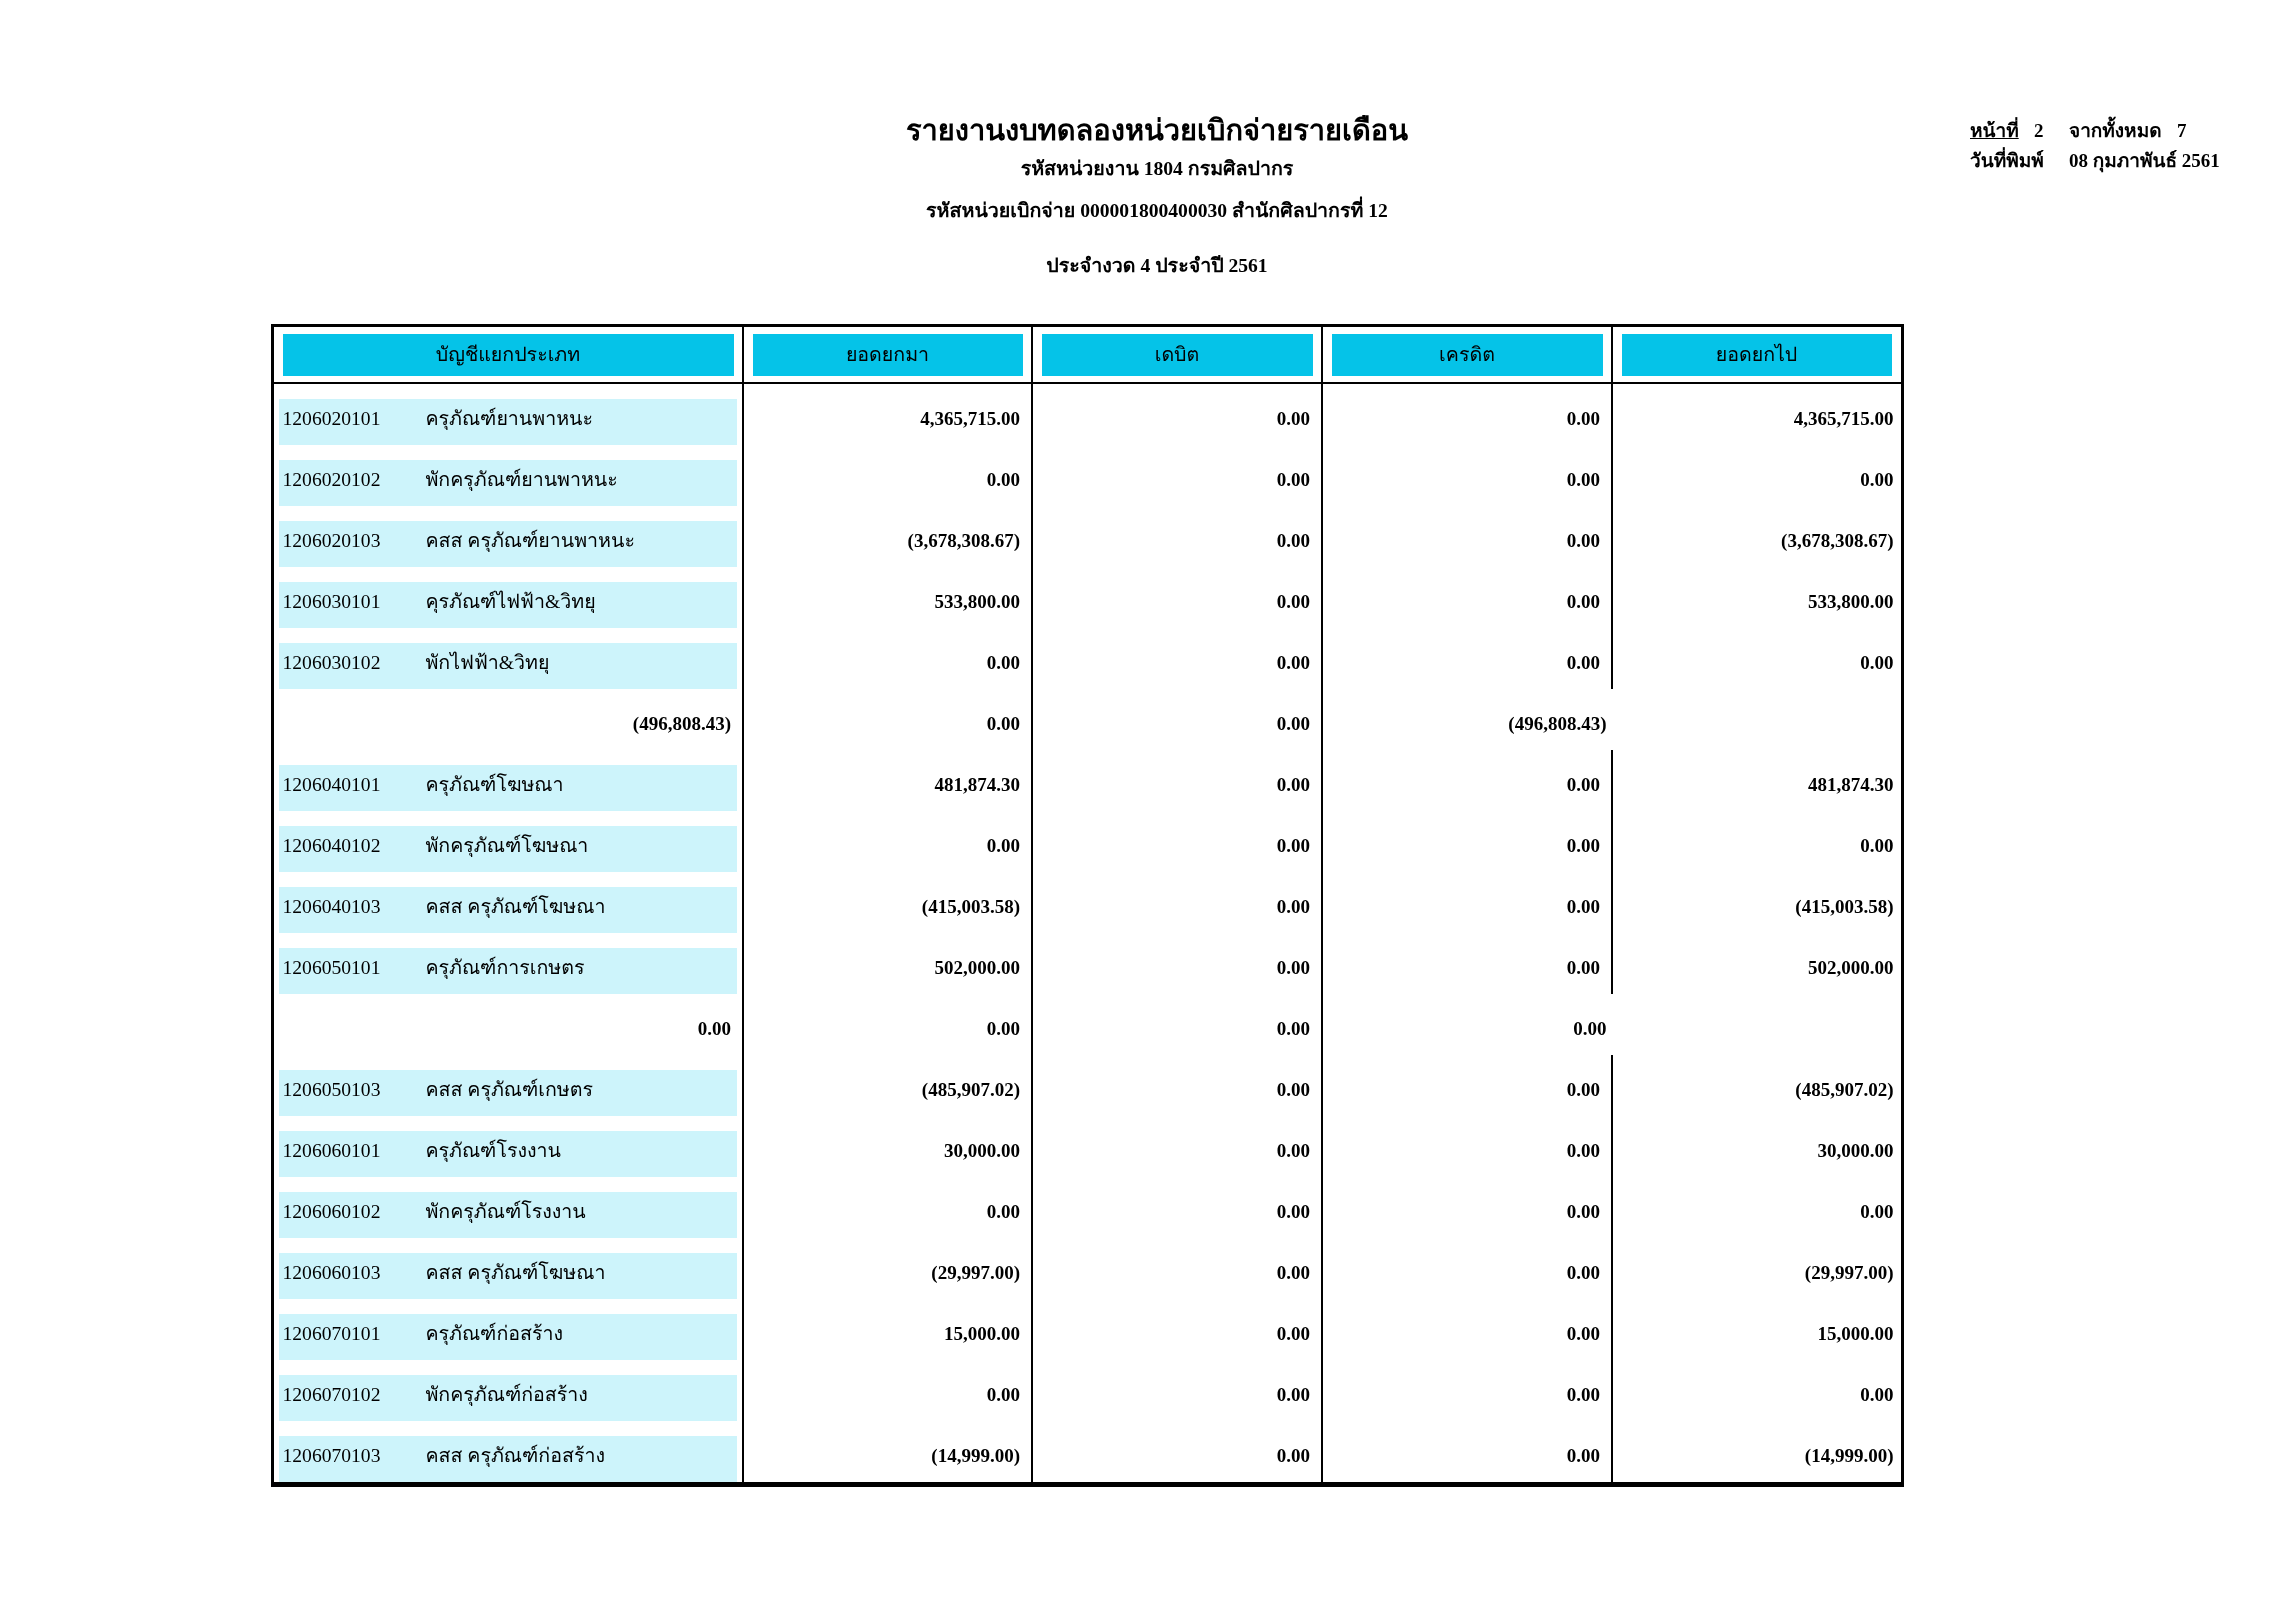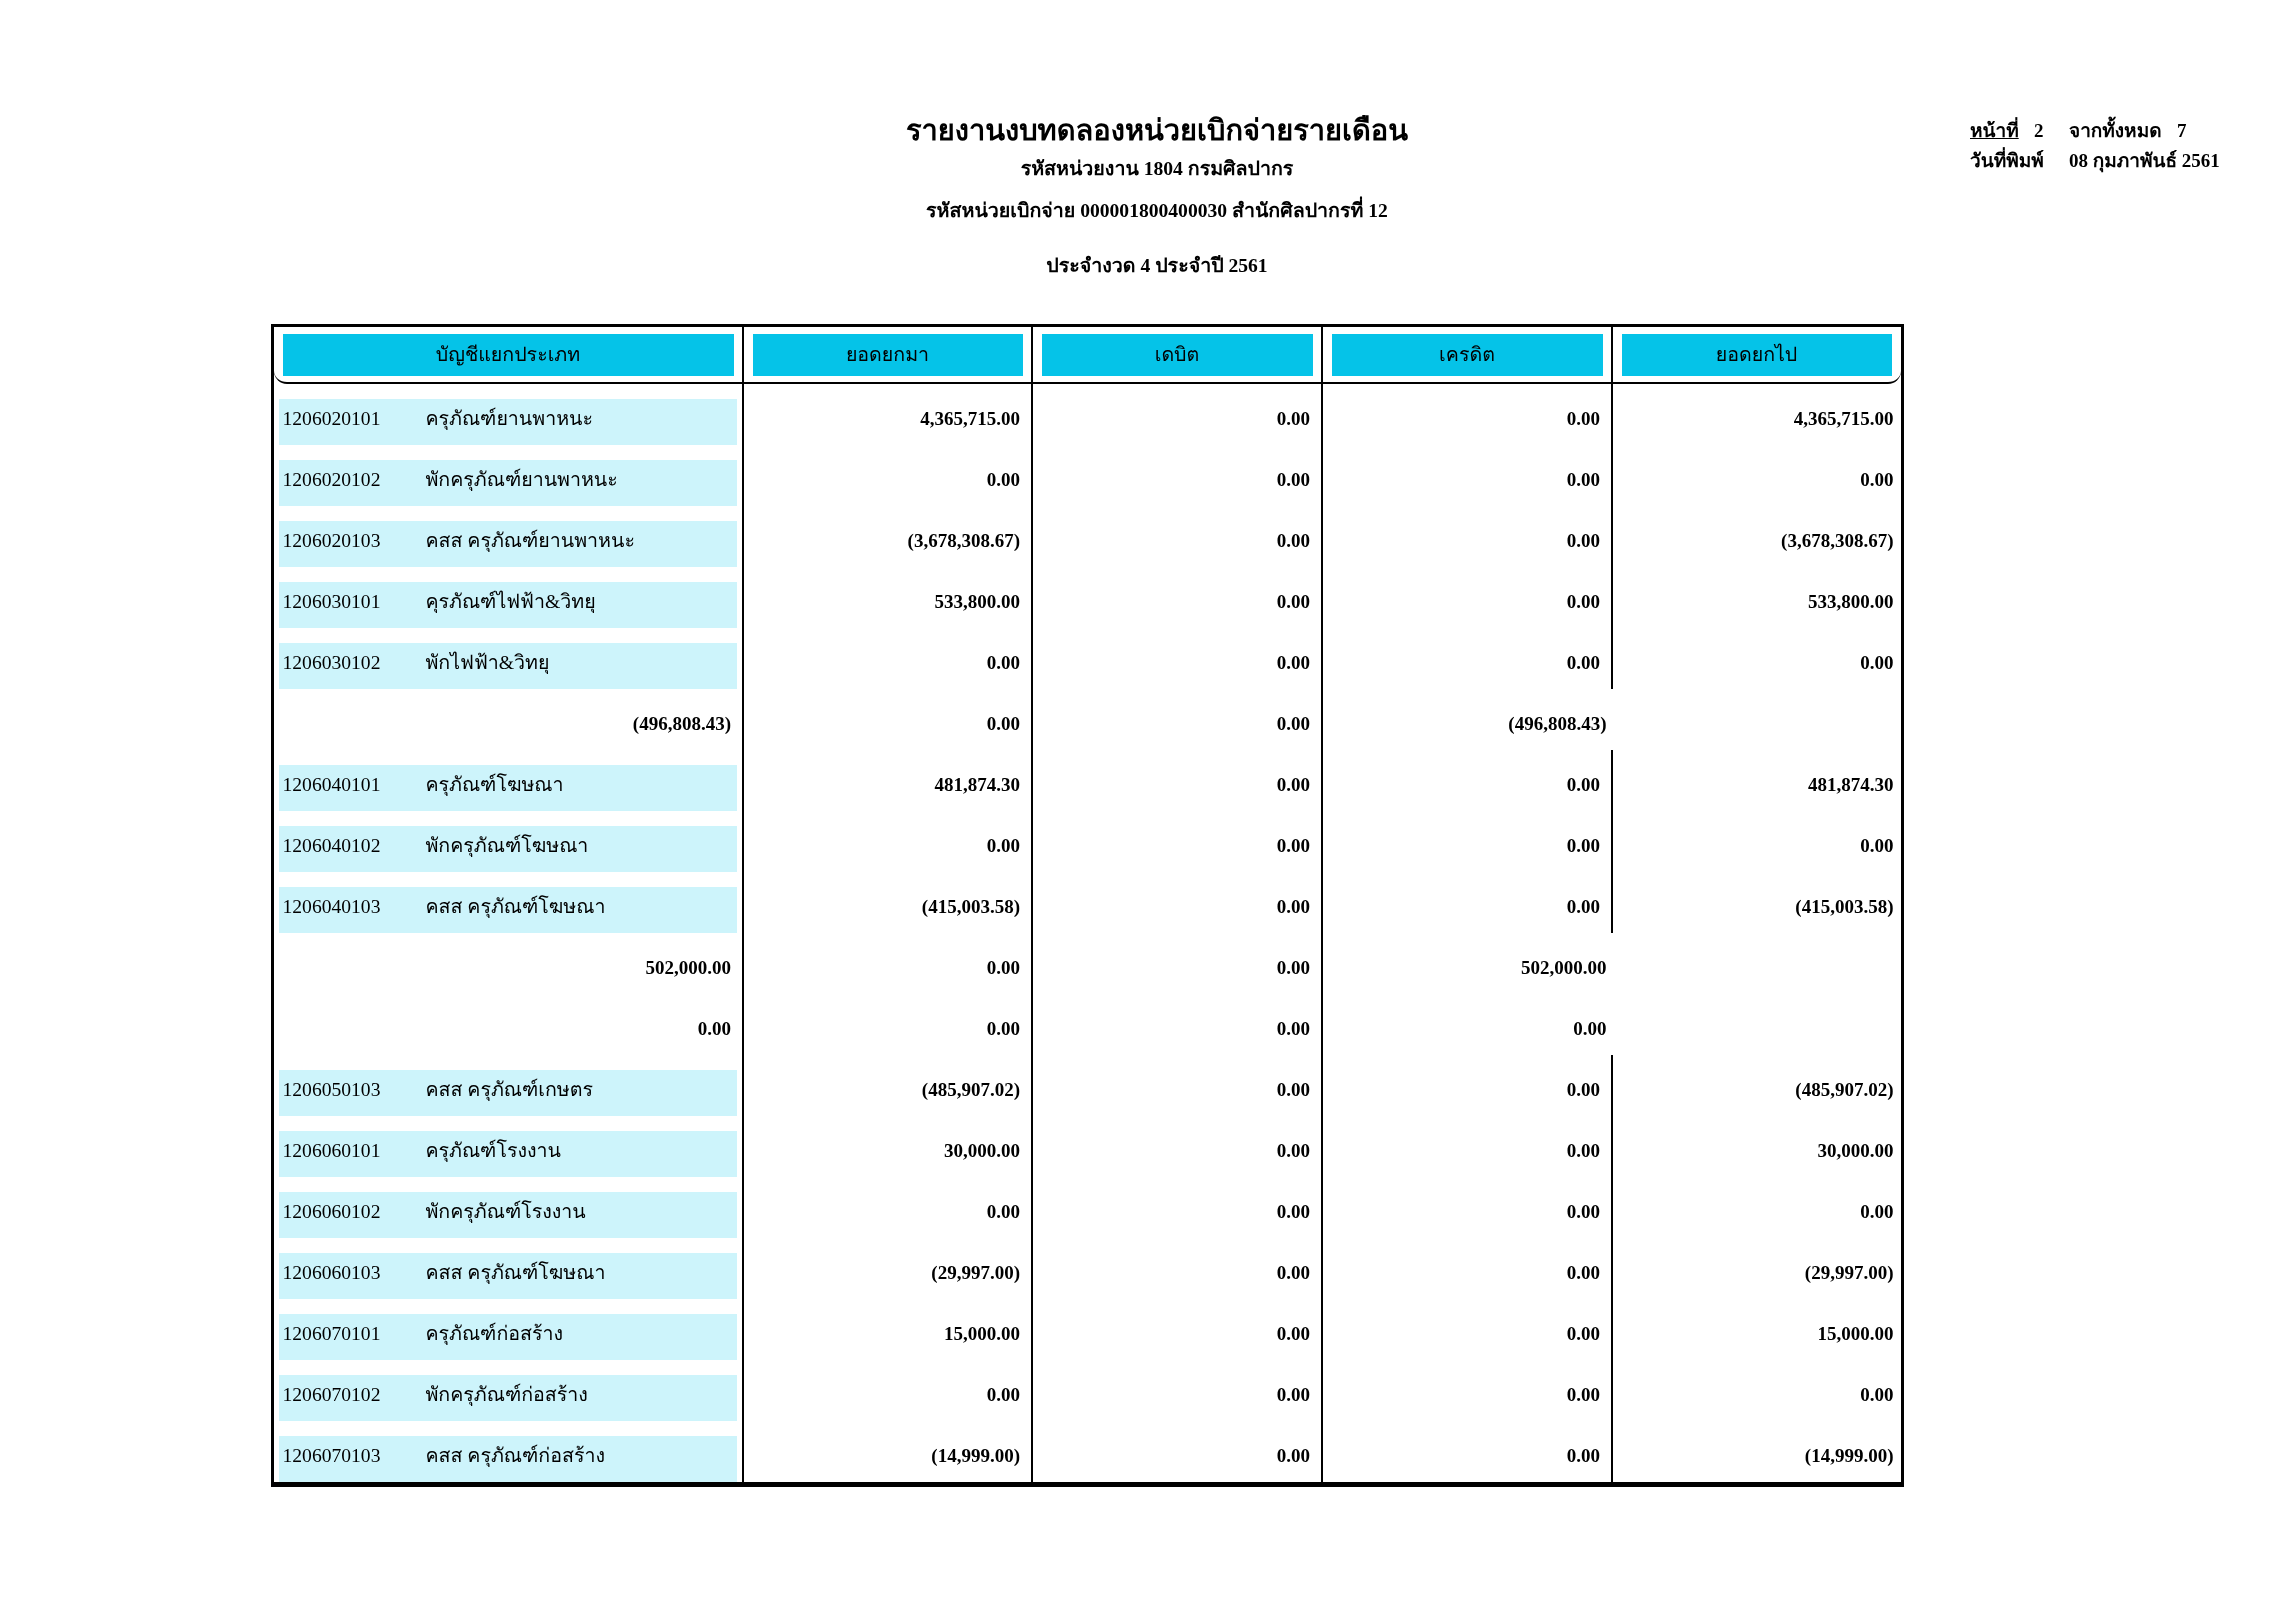--- a/index.html
+++ b/index.html
@@ -88,21 +88,20 @@
     top: 324px;
     width: 1633px;
     box-sizing: border-box;
     border: 3.3px solid #000;
     border-bottom-width: 5.2px;
     background: #fff;
   }
   .thead, .trow {
     display: grid;
     grid-template-columns: 470px 289px 290px 290px 287px;
-    border-radius: 13px;
   }
   .thead {
     height: 55px;
     border-bottom: 2px solid #000;
   }
   .hcell {
     box-sizing: border-box;
     border-right: 2px solid #000;
     overflow: hidden;
   }
@@ -368,20 +367,26 @@
     <div class="cell">
       <div class="num">0.00</div>
     </div>
     <div class="cell">
       <div class="num">(415,003.58)</div>
     </div>
   </div>
 
   <div class="trow">
     <div class="cell">
+      <div class="band">
+        <span class="acct-code">1206050101</span>
+        <span class="acct-name">ครุภัณฑ์การเกษตร</span>
+      </div>
+    </div>
+    <div class="cell">
       <div class="num">502,000.00</div>
     </div>
     <div class="cell">
       <div class="num">0.00</div>
     </div>
     <div class="cell">
       <div class="num">0.00</div>
     </div>
     <div class="cell">
       <div class="num">502,000.00</div>

